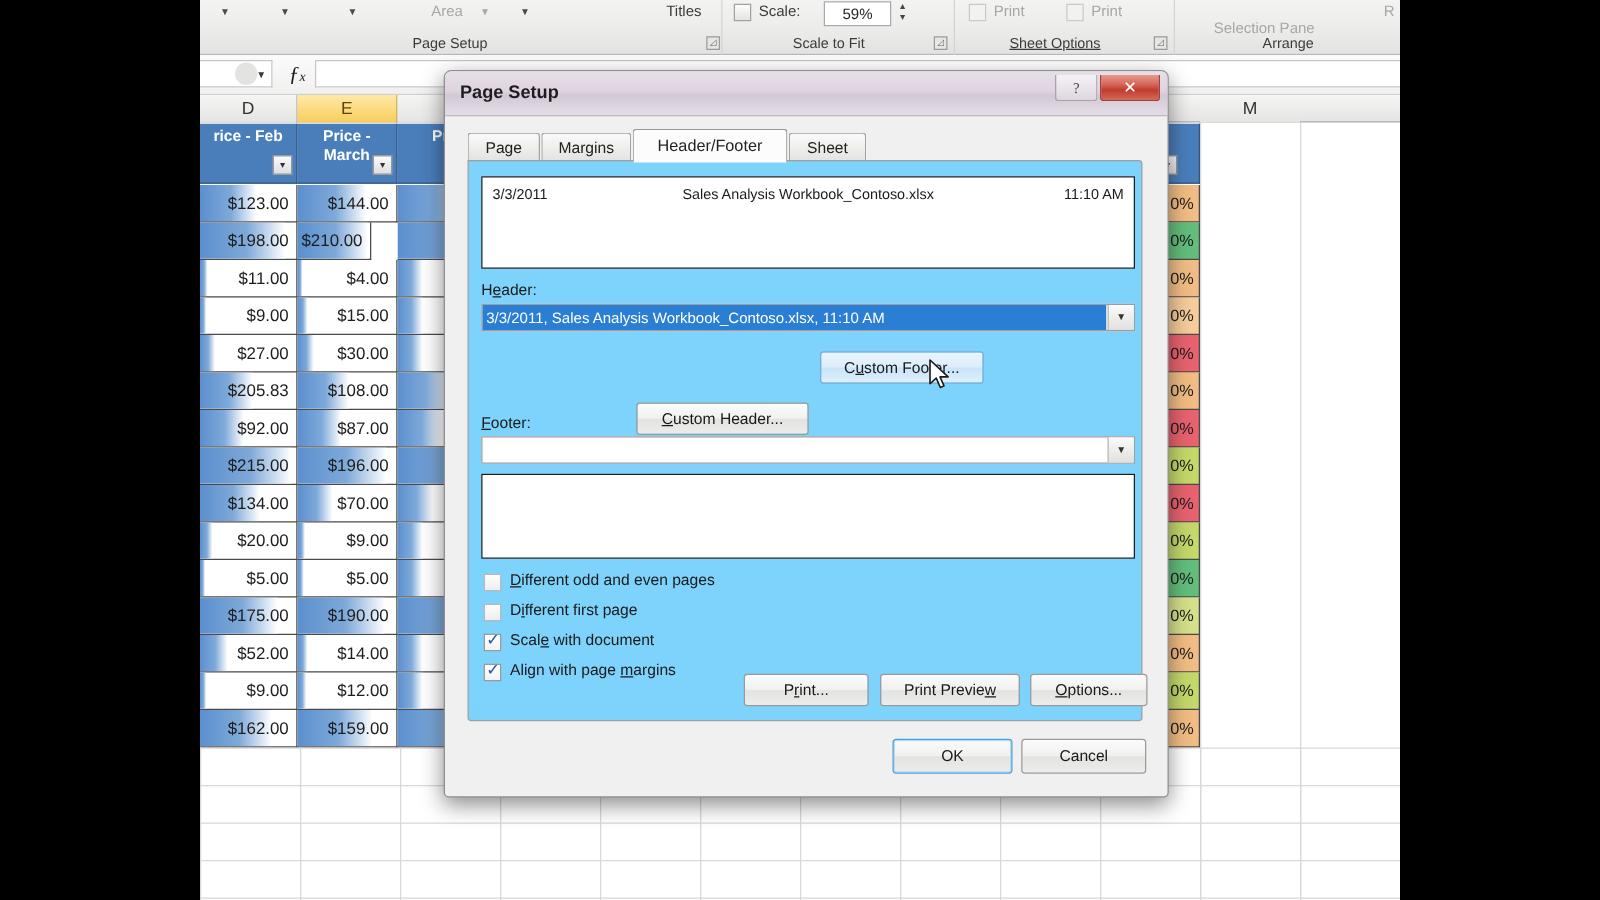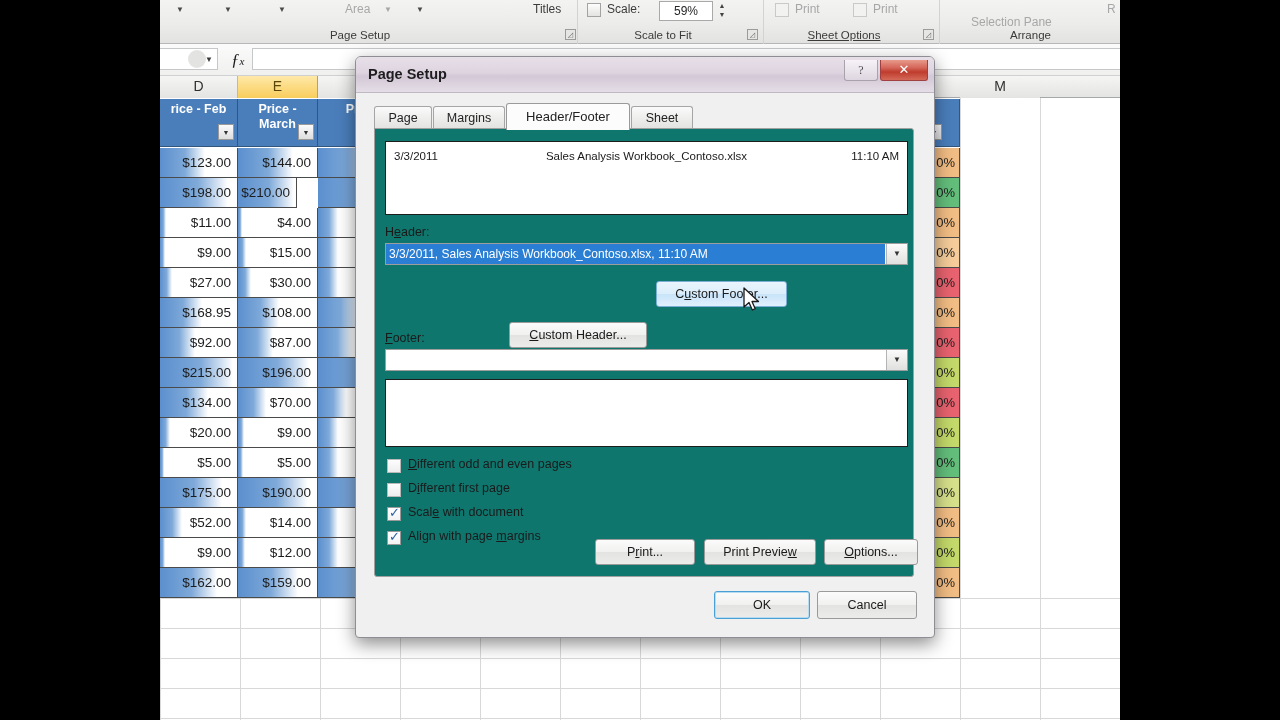--- a/index.html
+++ b/index.html
@@ -328,21 +328,21 @@
     border-color: #9a9a9a;
     line-height: 25px;
     font-size: 13px;
     z-index: 5;
   }
 
   .tabpanel {
     position: absolute;
     left: 18px; top: 71px;
     width: 540px; height: 449px;
-    background: #0f766e;
+    background: #7dd3fc;
     border: 1px solid #a0a0a0;
     border-radius: 0 3px 3px 3px;
   }
 
   .preview-box {
     position: absolute;
     background: #ffffff;
     border: 1px solid #1c1c1c;
   }
   .pv-left, .pv-center, .pv-right {
@@ -560,21 +560,21 @@
           <div class="tcell" style="left: 158px; top: 162px; width: 80px; height: 30px;">
             <div class="databar" style="width: 25%;"></div>
           </div>
           <div class="pct-cell" style="left: 758px; top: 162px; width: 42px; height: 30px; background: rgb(245, 204, 154);">0%</div>
           <div class="tcell" style="left: 0px; top: 192px; width: 78px; height: 30px;"><div class="databar" style="width: 16%;"></div><span class="v">$27.00</span></div>
           <div class="tcell" style="left: 78px; top: 192px; width: 80px; height: 30px;"><div class="databar" style="width: 16%;"></div><span class="v">$30.00</span></div>
           <div class="tcell" style="left: 158px; top: 192px; width: 80px; height: 30px;">
             <div class="databar" style="width: 25%;"></div>
           </div>
           <div class="pct-cell" style="left: 758px; top: 192px; width: 42px; height: 30px; background: rgb(232, 99, 111);">0%</div>
-          <div class="tcell" style="left: 0px; top: 222px; width: 78px; height: 30px;"><div class="databar" style="width: 55%;"></div><span class="v">$168.95</span></div>
+          <div class="tcell" style="left: 0px; top: 222px; width: 78px; height: 30px;"><div class="databar" style="width: 55%;"></div><span class="v">$205.83</span></div>
           <div class="tcell" style="left: 78px; top: 222px; width: 80px; height: 30px;"><div class="databar" style="width: 52%;"></div><span class="v">$108.00</span></div>
           <div class="tcell" style="left: 158px; top: 222px; width: 80px; height: 30px;">
             <div class="databar" style="width: 52%;"></div>
           </div>
           <div class="pct-cell" style="left: 758px; top: 222px; width: 42px; height: 30px; background: rgb(242, 189, 132);">0%</div>
           <div class="tcell" style="left: 0px; top: 252px; width: 78px; height: 30px;"><div class="databar" style="width: 45%;"></div><span class="v">$92.00</span></div>
           <div class="tcell" style="left: 78px; top: 252px; width: 80px; height: 30px; padding-left: 21px;"><div class="databar" style="width: 44%;"></div><span class="v">$87.00</span></div>
           <div class="tcell" style="left: 158px; top: 252px; width: 80px; height: 30px;">
             <div class="databar" style="width: 44%;"></div>
           </div>

